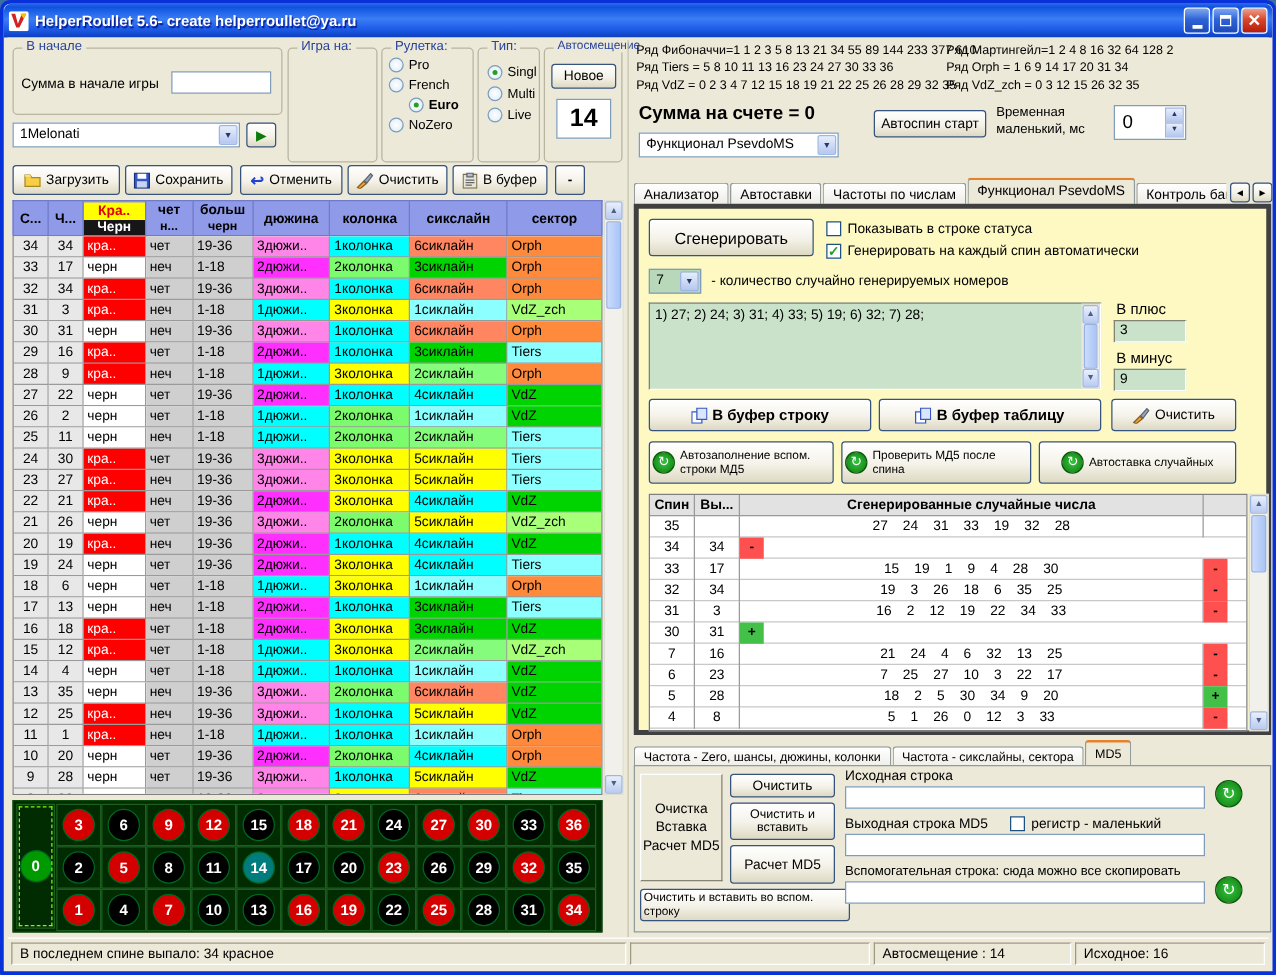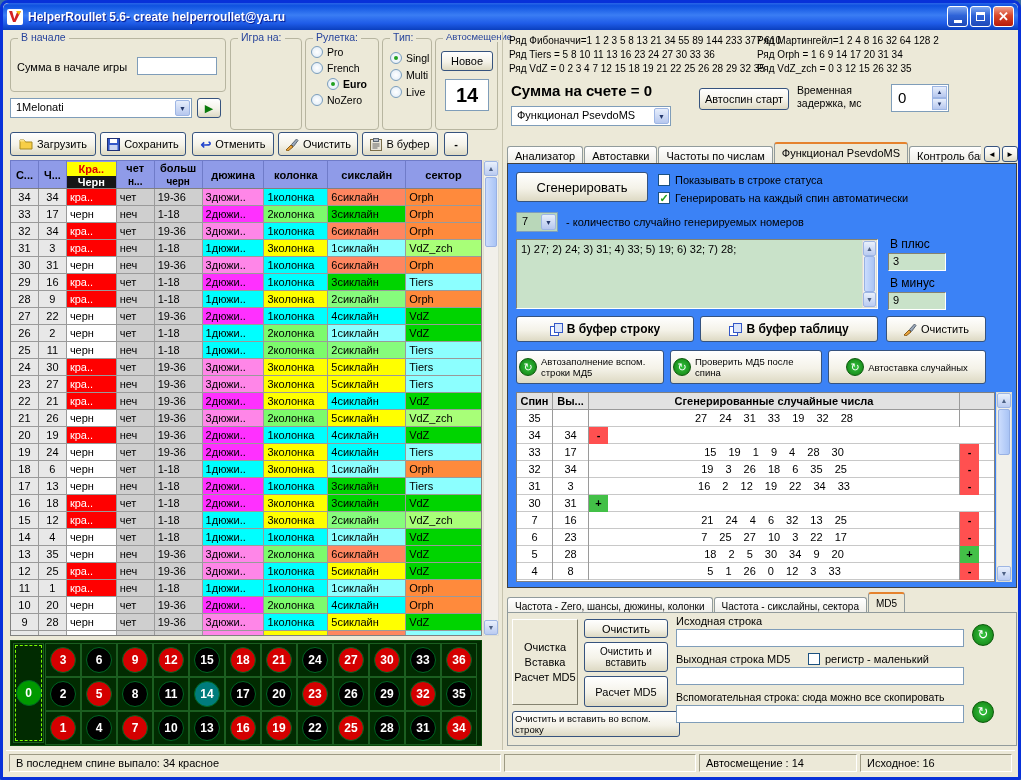--- a/index.html
+++ b/index.html
@@ -73,21 +73,21 @@
   
   .right-panel{position:absolute;left:496px;top:2px;width:519px;bottom:0;border-left:1px solid #C6C3AE;}
   .series{position:absolute;left:6px;top:2px;right:2px;font-size:10px;line-height:14px;white-space:nowrap;}
   .series .colL{position:absolute;left:0;width:246px;}
   .series .colR{position:absolute;left:248px;width:268px;}
   .sum-label{position:absolute;left:8px;top:50px;font-size:15px;font-weight:bold;}
   .tabs{position:absolute;left:4px;top:110px;right:40px;height:22px;white-space:nowrap;overflow:hidden;}
   .tab{display:inline-block;height:19px;line-height:18px;padding:0 7px;border:1px solid #919B9C;border-bottom:none;border-radius:3px 3px 0 0;background:linear-gradient(#FFFFFF,#ECEBE4);font-size:11px;margin-right:1px;position:relative;top:3px;}
   .tab.active{background:#ECE9D8;top:0;height:22px;line-height:19px;border-top:2px solid #E5822D;}
   .tab-scroll{position:absolute;top:114px;width:16px;height:16px;font-size:8px;}
-  .tabpanel{position:absolute;left:4px;top:131px;right:4px;height:425px;border:1px solid #404040;background:#3b82f6;}
+  .tabpanel{position:absolute;left:4px;top:131px;right:4px;height:425px;border:4px solid #404040;background:#fef9c3;}
   .greenbox{background:#C9E2C9;border:1px solid;border-color:#848270 #FFF #FFF #848270;}
   .cb{width:12px;height:12px;border:1px solid #1C5180;background:#fff;display:inline-flex;align-items:center;justify-content:center;font-size:11px;color:#21A121;font-weight:bold;flex:0 0 12px;}
   .cb-row{position:absolute;display:flex;align-items:center;gap:5px;font-size:11px;white-space:nowrap;}
   .gcircle{width:18px;height:18px;border-radius:50%;background:radial-gradient(#35C43F,#0F7A0F);border:1px solid #0A5A0A;color:#fff;font-size:11px;line-height:16px;text-align:center;flex:0 0 18px;}
   
   .gtable{position:absolute;left:8px;top:228px;width:479px;height:190px;background:#fff;border:1px solid #808080;overflow:hidden;}
   .ghead{display:flex;height:17px;background:#E2E2E2;font-weight:bold;font-size:11px;border-bottom:1px solid #9A9A9A;}
   .gcell{height:17px;line-height:16px;font-size:11px;border-right:1px solid #9A9A9A;overflow:hidden;text-align:center;white-space:nowrap;}
   .g-spin{width:36px;}
   .g-res{width:36px;}
@@ -699,21 +699,21 @@
       </div>
 
       <div class="sum-label">Сумма на счете = 0</div>
       <div class="xpcombo" style="left:8px;top:74px;width:160px;height:20px;">
         <div class="cval">Функционал PsevdoMS</div>
         <div class="carr">▼</div>
       </div>
       <div class="xpbtn" style="position:absolute;left:196px;top:56px;width:90px;height:22px;">
           <span>Автоспин старт</span>
         </div>
-      <div style="position:absolute;left:294px;top:52px;width:92px;font-size:10.5px;line-height:13px;">Временная задержка, мс</div>
+      <div style="position:absolute;left:294px;top:52px;width:92px;font-size:10.5px;line-height:13px;">Временная маленький, мс</div>
       <div style="position:absolute;left:388px;top:52px;width:58px;height:28px;background:#fff;border:1px solid #7F9DB9;">
         <span style="position:absolute;left:6px;top:4px;font-size:15px;">0</span>
         <span style="position:absolute;right:1px;top:1px;width:15px;height:12px;background:linear-gradient(#E7EEFB,#B6C7EE);border:1px solid #9EB6E4;font-size:6px;text-align:center;line-height:11px;color:#24386B;">▲</span>
         <span style="position:absolute;right:1px;bottom:1px;width:15px;height:12px;background:linear-gradient(#E7EEFB,#B6C7EE);border:1px solid #9EB6E4;font-size:6px;text-align:center;line-height:11px;color:#24386B;">▼</span>
       </div>
 
       <div class="tabs"><div class="tab">Анализатор</div><div class="tab">Автоставки</div><div class="tab">Частоты по числам</div><div class="tab active">Функционал PsevdoMS</div><div class="tab">Контроль банкролл</div></div>
       <div class="xpbtn tab-scroll" style="left:481px;">◄</div>
       <div class="xpbtn tab-scroll" style="left:499px;">►</div>
 

